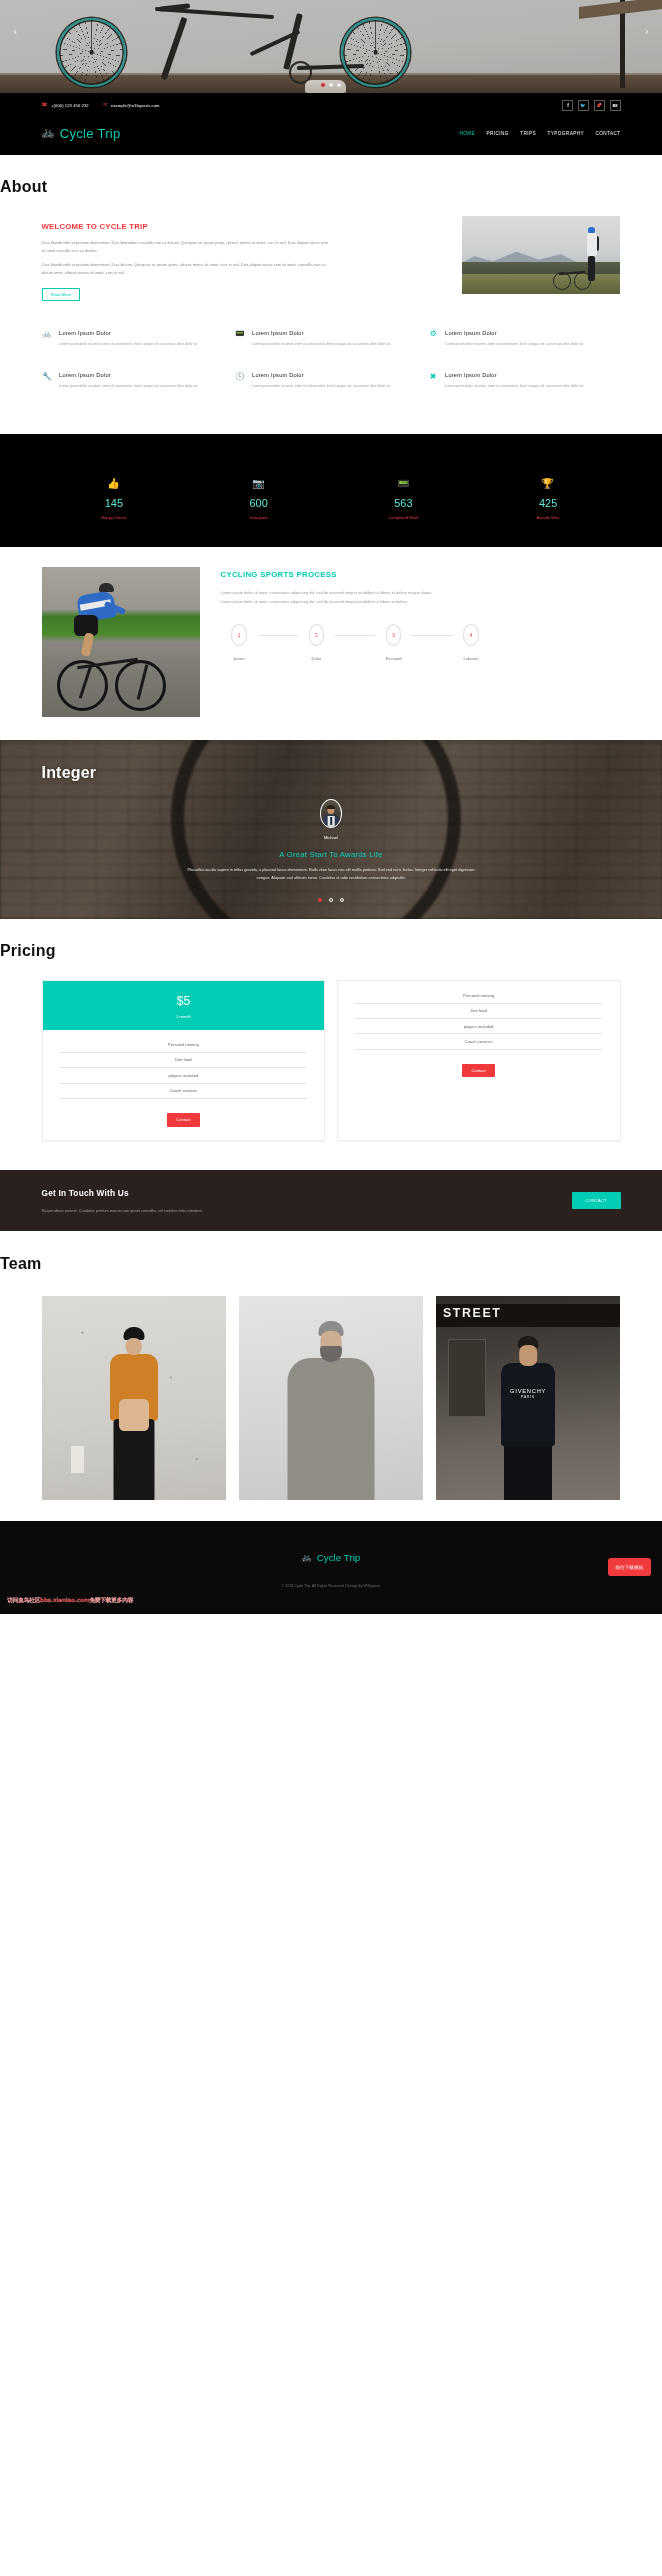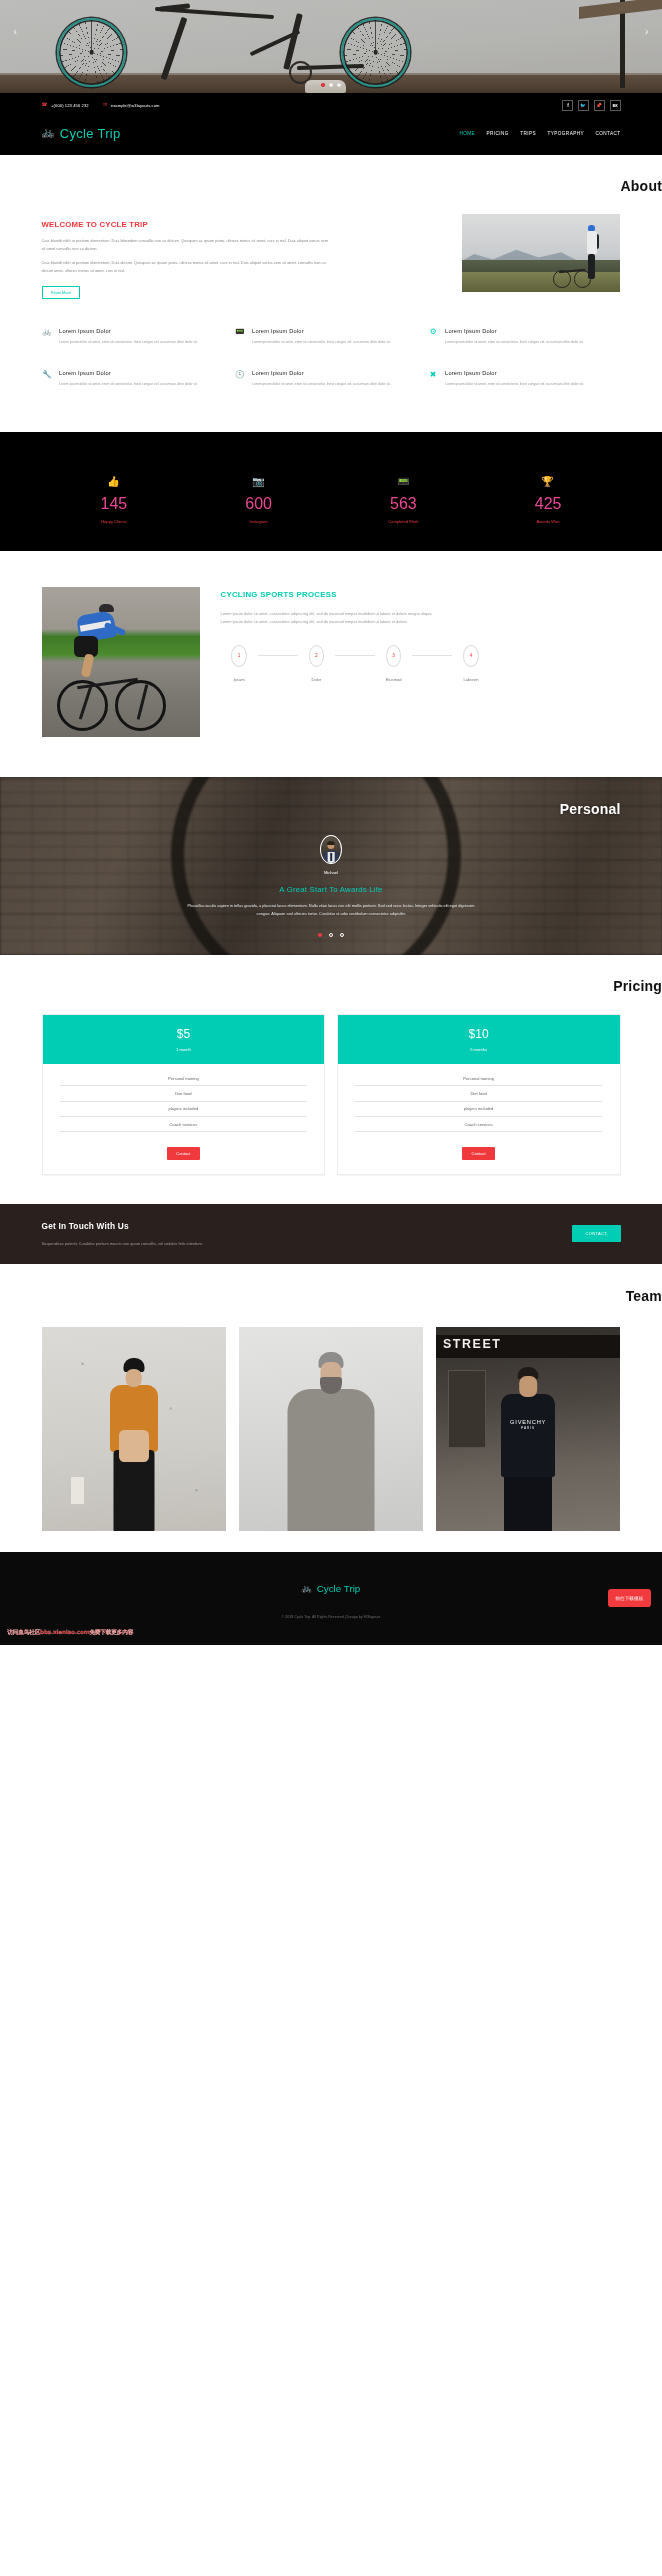--- a/index.html
+++ b/index.html
@@ -108,21 +108,21 @@
   .nav { margin-left:auto; display:flex; gap:11.4px; }
   .nav a {
     color:#fff; font-size:4.7px; letter-spacing:0.4px; text-decoration:none;
     font-family:"Liberation Sans Narrow","Liberation Sans",sans-serif;
     text-transform:uppercase; cursor:pointer;
   }
   .nav a.active { color:#00cdb4; }
 
   
   .sec-title {
-    text-align:right; font-size:14px; font-weight:bold; color:#111;
+    text-align:left; font-size:16px; font-weight:bold; color:#111;
     font-family:"Liberation Sans Narrow","Liberation Sans",sans-serif;
     letter-spacing:0.2px;
   }
 
   
   .about { background:#fff; padding:23px 0 0; }
   .about-body { width:579px; margin:0 auto; display:flex; gap:19.7px; padding-top:17.6px; }
   .about-left { width:290px;margin-top:8px; }
   .about-h {
     color:#f0393c; font-size:7.8px; font-weight:bold; letter-spacing:0.2px;
@@ -178,31 +178,31 @@
   }
   .feat-p { color:#9a9a9a; font-size:3.4px; line-height:2.15; }
 
   
   .stats { background:#000; padding:22px 0 27px; }
   .stats .sec-title { color:#fff; }
   .stats-grid { width:579px; margin:0 auto; display:flex; padding-top:23px; }
   .stat { width:25%; text-align:center; }
   .stat-icon { color:#fff; font-size:10.3px; line-height:1; margin-bottom:7.2px; }
   .stat-num {
-    color:#ec4899; font-size:16px; line-height:1.1;
+    color:#5eead4; font-size:11px; line-height:1.1;
     font-family:"Liberation Sans Narrow","Liberation Sans",sans-serif;
   }
   .stat-lbl {
     color:#f0393c; font-size:4.1px; margin-top:6.2px;
     font-family:"Liberation Sans Narrow","Liberation Sans",sans-serif;
   }
 
   
   .process { background:#fff; padding:19.7px 0 23px; }
-  .process-inner { width:579px; margin:17px auto; display:flex; gap:21px; align-items:flex-start; }
+  .process-inner { width:579px; margin:0 auto; display:flex; gap:21px; align-items:flex-start; }
   .proc-img {
     width:158px; height:150px; position:relative; overflow:hidden; flex:0 0 158px;
     background:linear-gradient(180deg,#9a9086 0%,#6f6a62 40%, #6b6558 100%);
   }
   .pi-blurbg{ position:absolute; inset:0;
     background:linear-gradient(180deg,#a7a29b 0%,#9a968e 28%,#3f7a28 33%,#4b8a2d 45%,#8a8781 50%,#7d7a73 70%,#6e6b64 100%);
     filter:blur(0.5px);
   }
   .pi-rider{ position:absolute; left:30px; top:16.6px; width:62px; height:93px; }
   .pi-rider .helmet{ position:absolute; left:27px; top:0; width:15.5px; height:8.3px; background:#2b2b2b; border-radius:6.2px 7.2px 2.1px 2.1px; }
@@ -616,21 +616,21 @@
     </div>
   </div>
 
   <div class="clients">
     <div class="cl-bg">
       <div class="cl-brick"></div>
       <div class="cl-wheel"></div>
       <div class="cl-tint"></div>
     </div>
     <div class="clients-inner">
-      <div class="sec-title">Personal</div>
+      <div class="sec-title">Integer</div>
       <div class="client-card">
         <div class="avatar">
           <div class="av-body"></div>
             <div class="av-shirt"></div>
             <div class="av-tie"></div>
           <div class="av-head"></div>
             <div class="av-hair"></div>
         </div>
         <div class="client-name">Michael</div>
         <div class="client-h">A Great Start To Awards Life</div>
@@ -656,24 +656,20 @@
           <li>Personal training</li>
           <li>Diet food</li>
           <li>players included</li>
           <li>Coach services</li>
         </ul>
         <div class="price-btn-wrap">
           <button class="price-btn">Contact</button>
         </div>
       </div>
       <div class="price-card">
-        <div class="price-head">
-          <div class="price-amt">$10</div>
-          <div class="price-per">5 months</div>
-        </div>
         <ul class="price-list">
           <li>Personal training</li>
           <li>Diet food</li>
           <li>players included</li>
           <li>Coach services</li>
         </ul>
         <div class="price-btn-wrap">
           <button class="price-btn">Contact</button>
         </div>
       </div>

